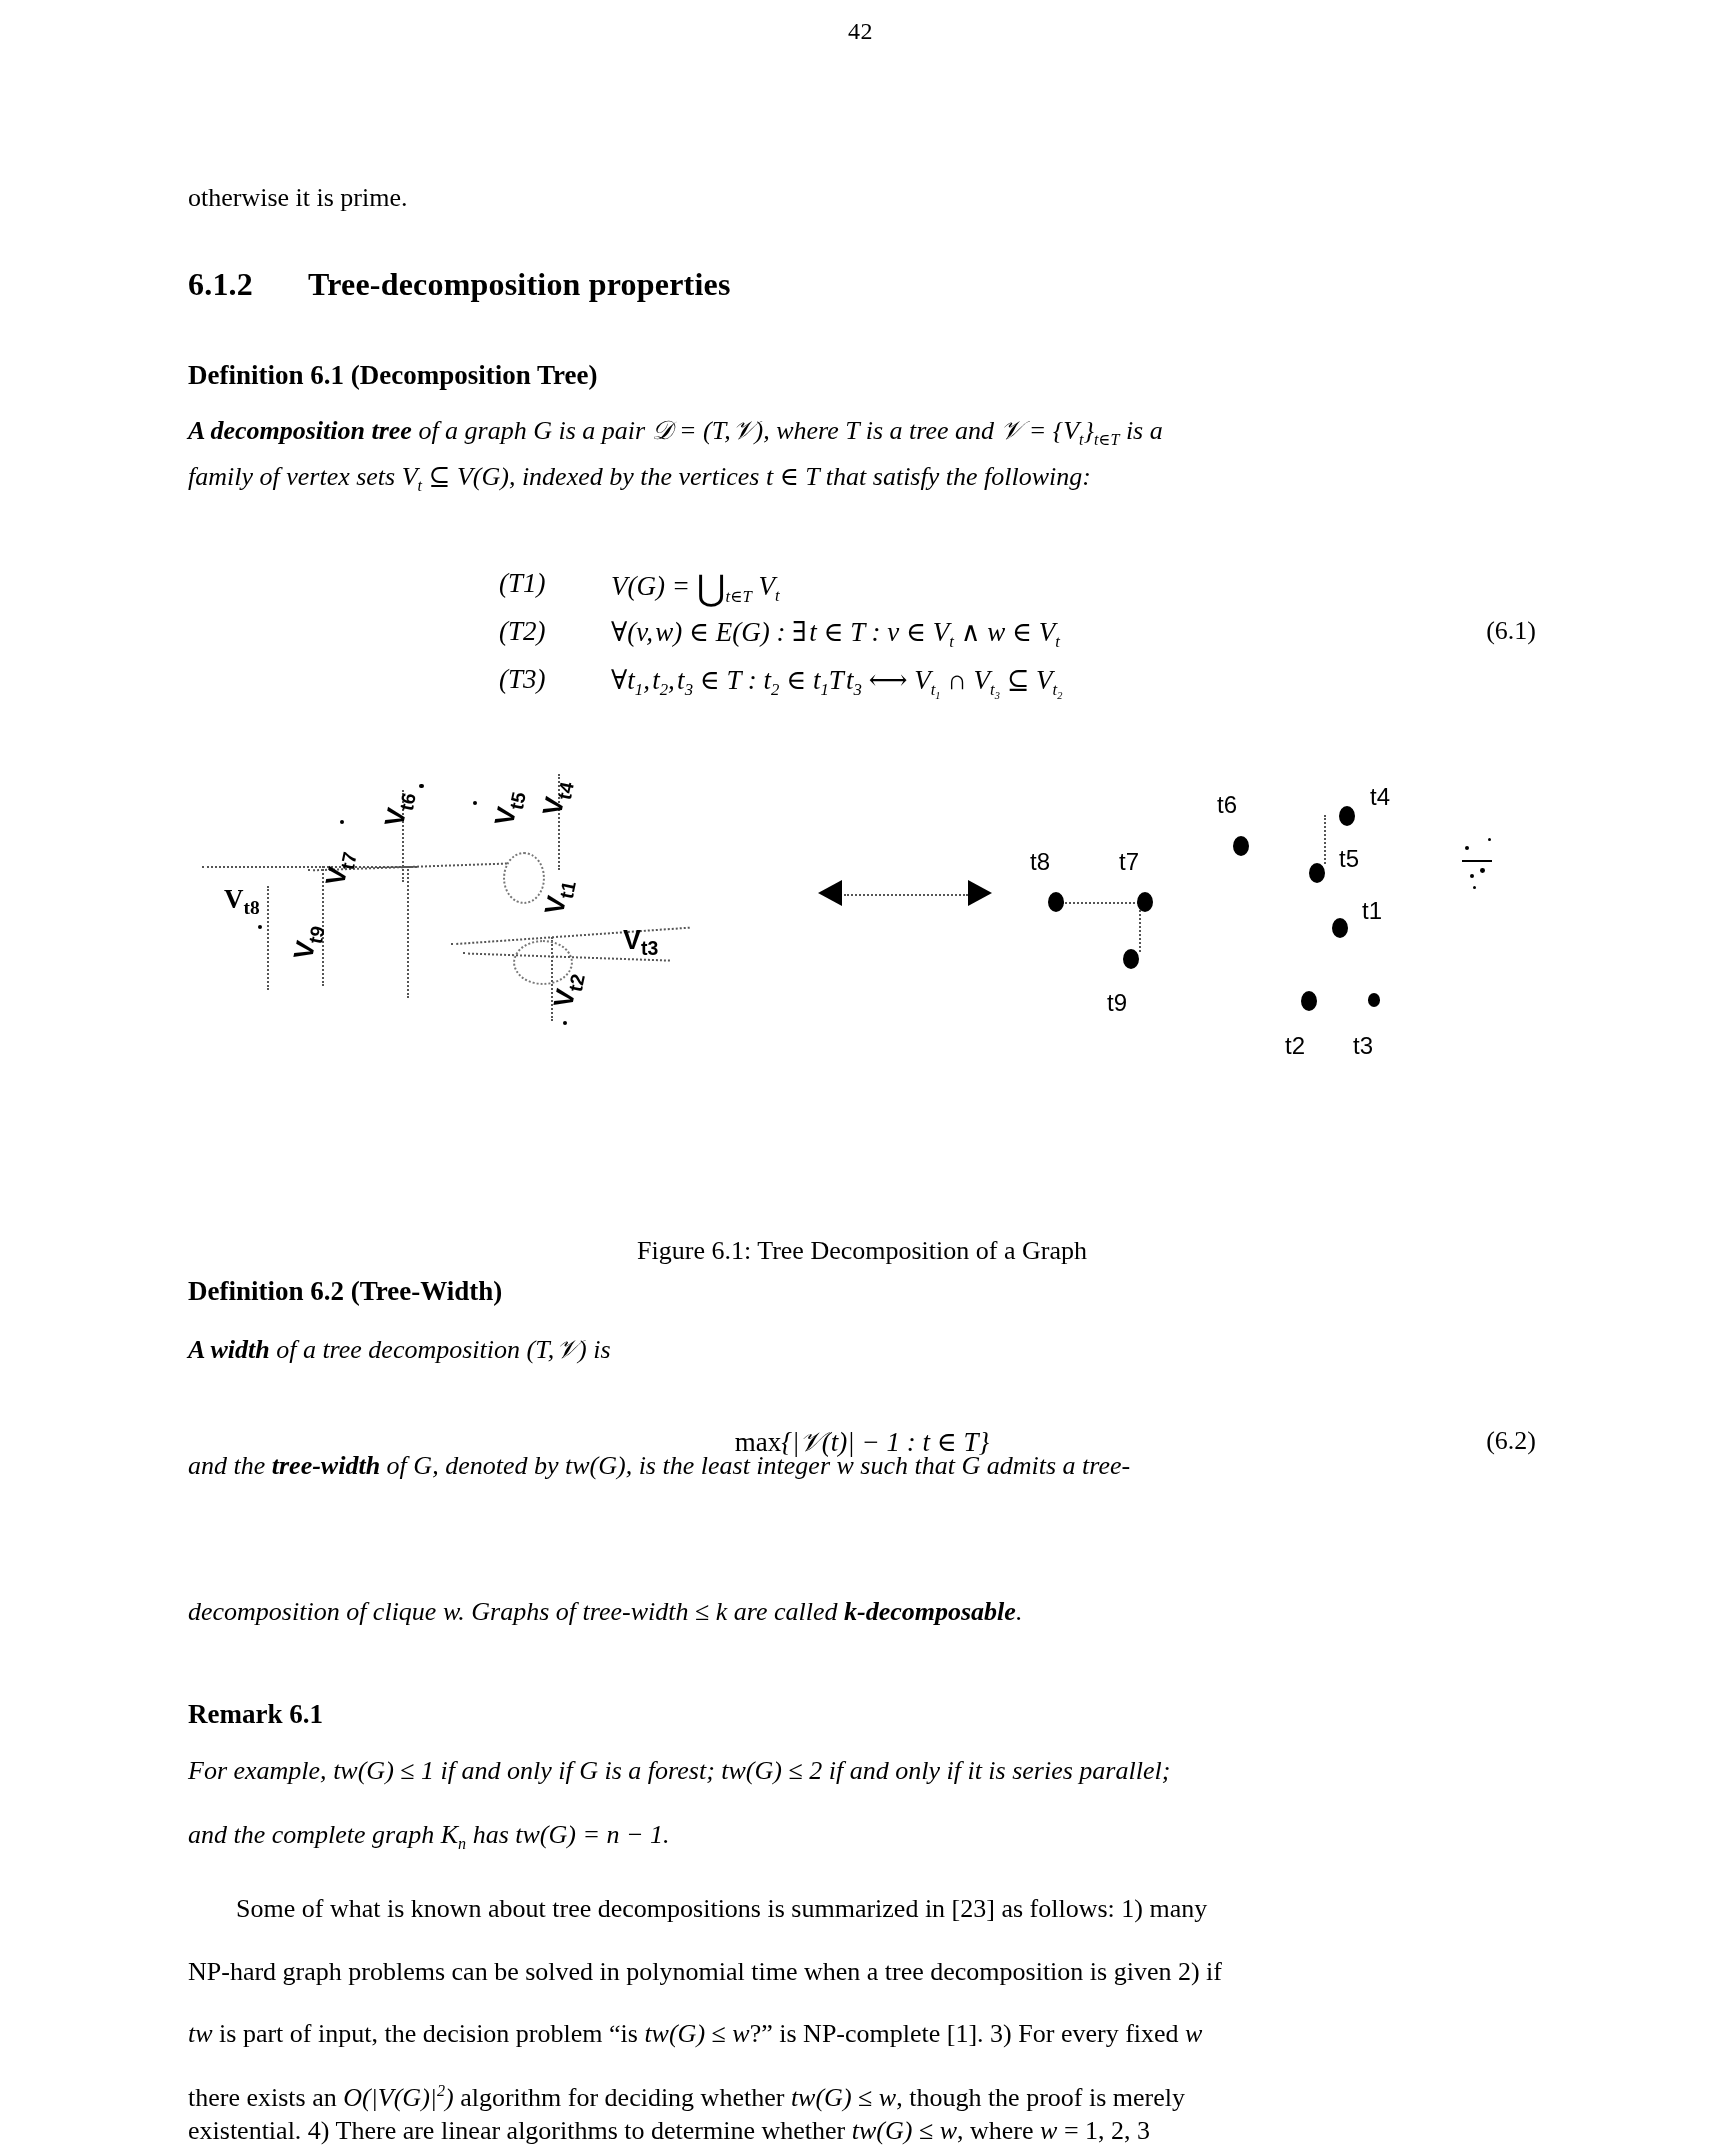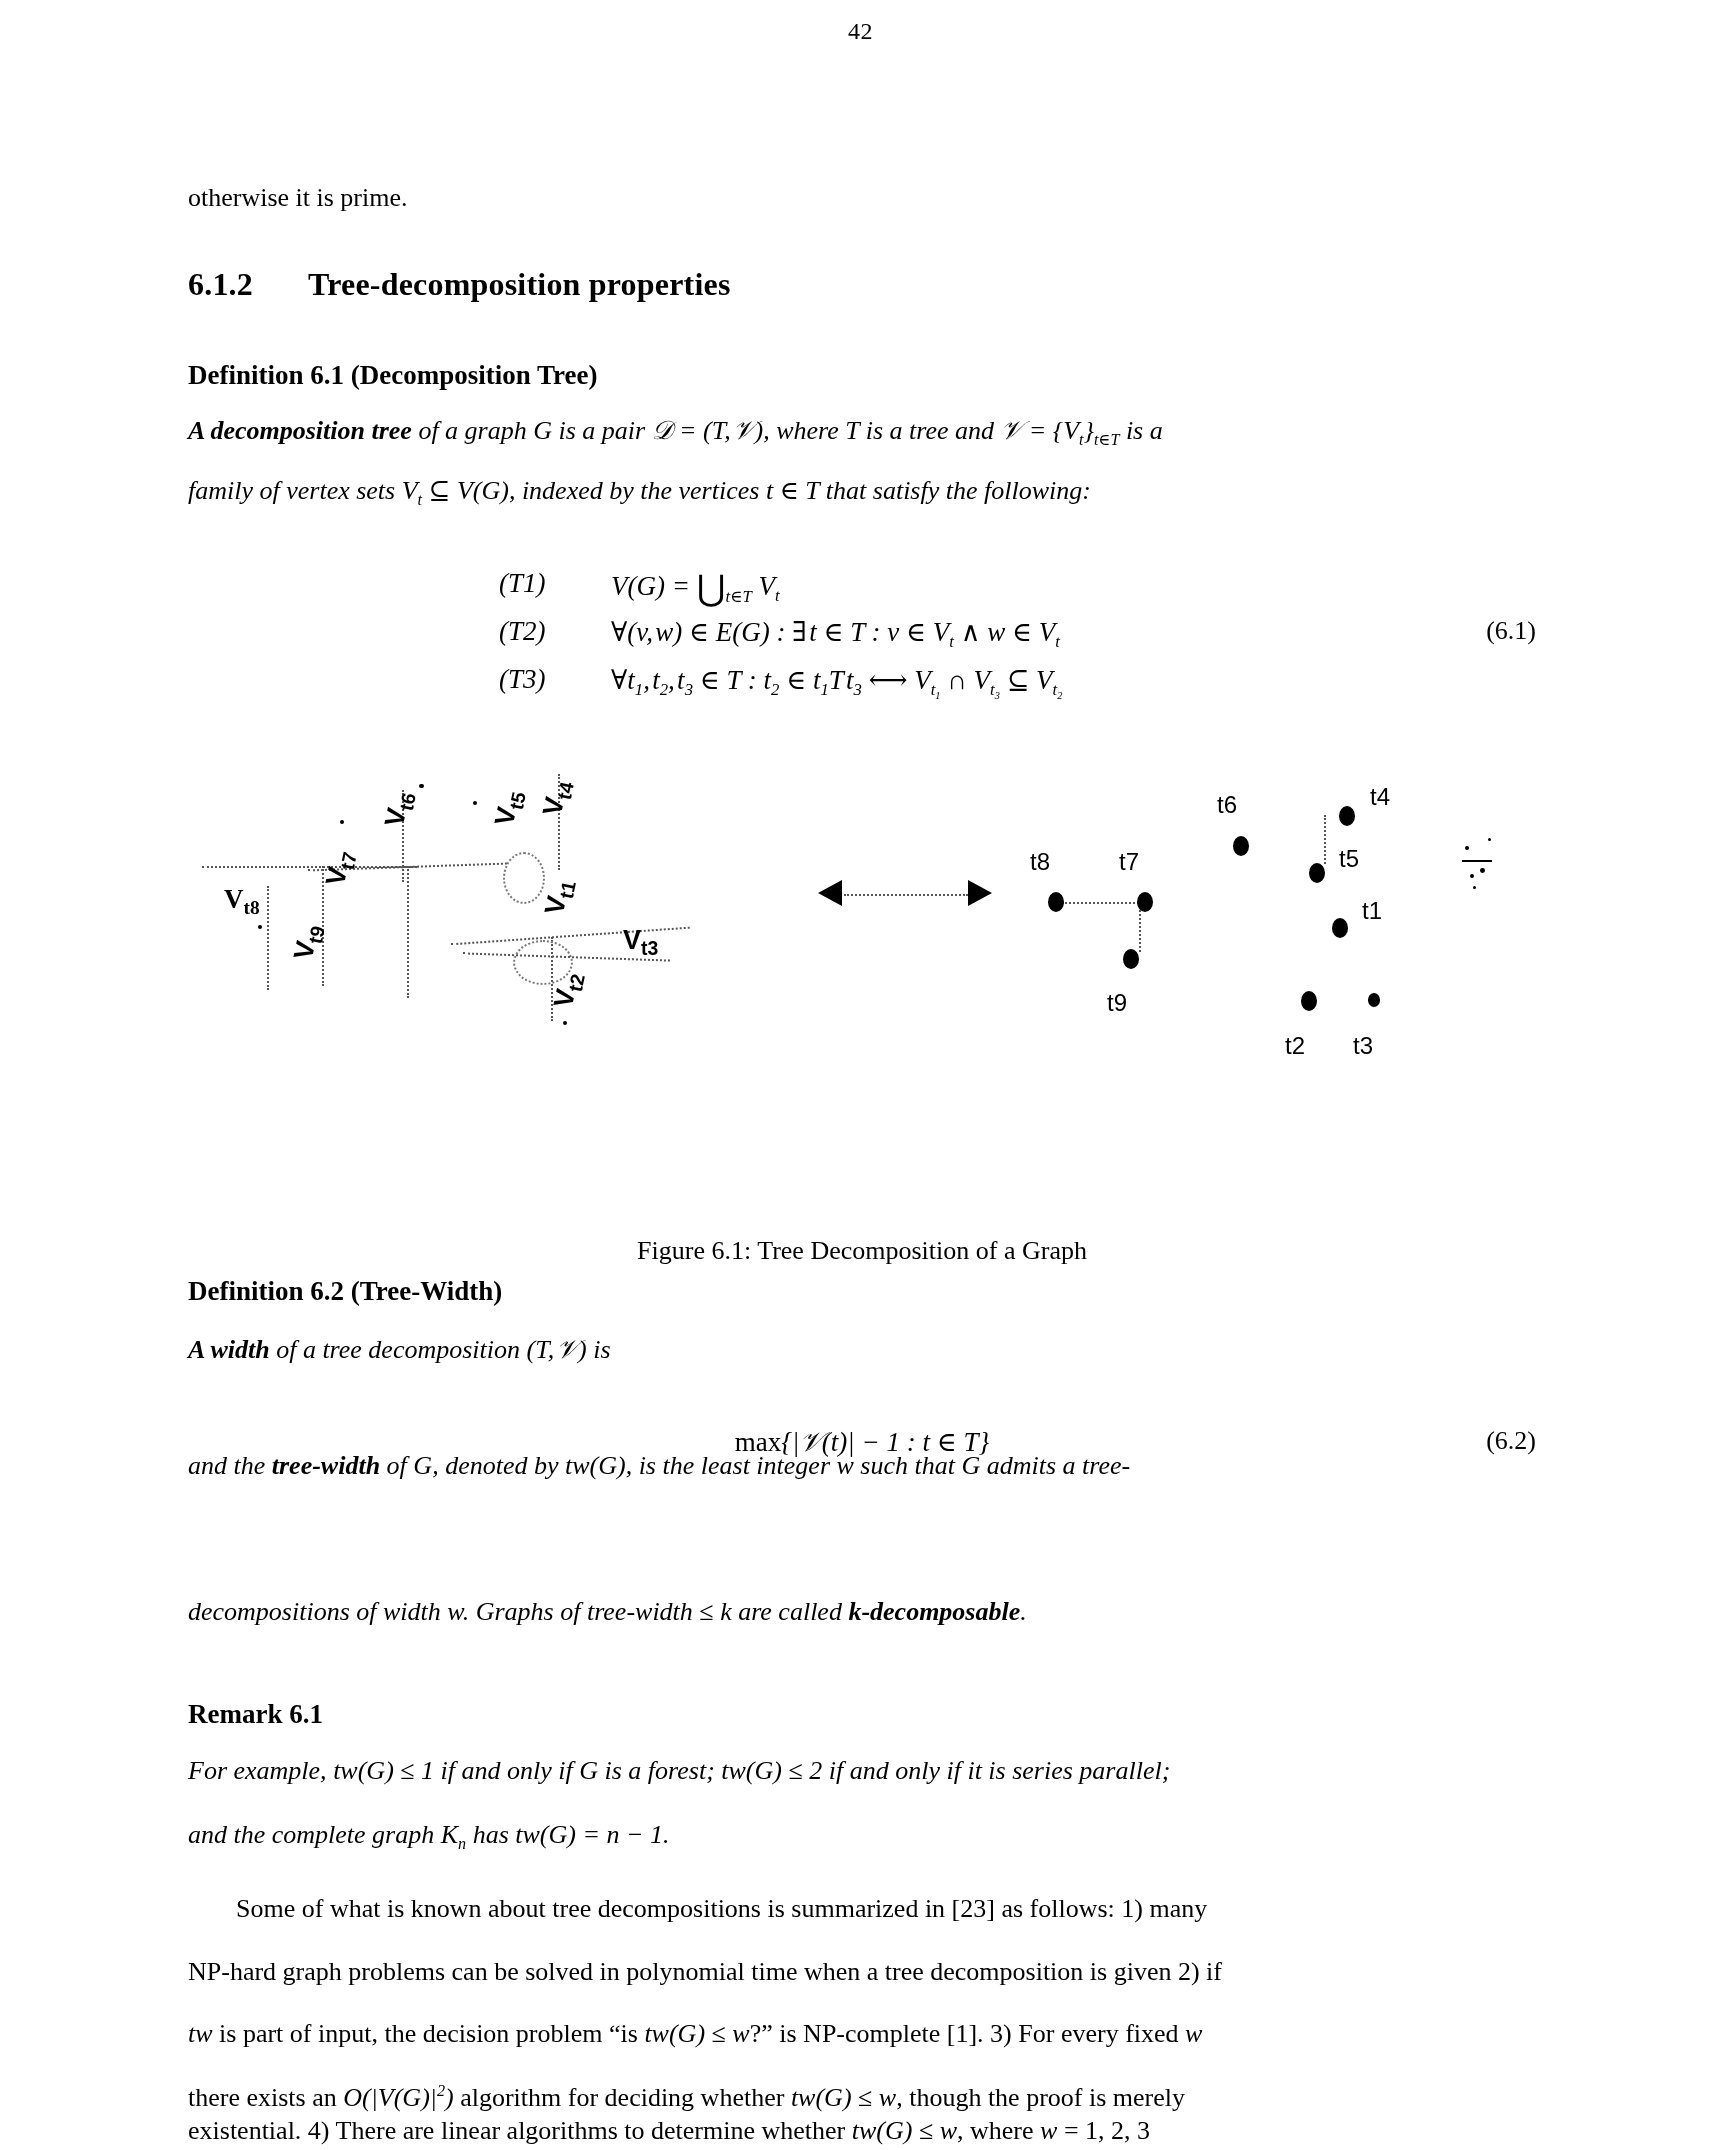--- a/index.html
+++ b/index.html
@@ -126,21 +126,21 @@
   <div class="h-def" style="top:360px;">Definition 6.1 (Decomposition Tree)</div>
 
   <div class="col" style="top:418px;">
     <div class="body-line it">
       <span class="bi">A decomposition tree</span> <span class="it">of a graph</span> <span class="math">G</span>
       <span class="it">is a pair</span> <span class="math">𝒟</span> = (<span class="math">T</span>, <span class="math">𝒱</span>),
       <span class="it">where</span> <span class="math">T</span> <span class="it">is a tree and</span>
       <span class="math">𝒱</span> = {<span class="math">V<sub>t</sub></span>}<sub><span class="math">t∈T</span></sub> <span class="it">is a</span>
     </div>
   </div>
-  <div class="col" style="top:478px;">
+  <div class="col" style="top:464px;">
     <div class="body-line it">
       <span class="it">family of vertex sets</span> <span class="math">V<sub>t</sub></span> ⊆ <span class="math">V(G)</span>,
       <span class="it">indexed by the vertices</span> <span class="math">t</span> ∈ <span class="math">T</span>
       <span class="it">that satisfy the following:</span>
     </div>
   </div>
 
   <div class="eqblock" style="top:568px;">
     <div class="eqrow">
       <span class="eqtag">(T1)</span>
@@ -276,21 +276,21 @@
 
   <div class="col" style="top:1453px;">
     <div class="body-line it">
       <span class="it">and the</span> <span class="bi">tree-width</span> <span class="it">of</span> <span class="math">G</span>,
       <span class="it">denoted by</span> <span class="math">tw(G)</span>, <span class="it">is the least integer</span>
       <span class="math">w</span> <span class="it">such that</span> <span class="math">G</span> <span class="it">admits a tree-</span>
     </div>
   </div>
   <div class="col" style="top:1599px;">
     <div class="body-line it">
-      <span class="it">decompositions of width</span> <span class="math">w</span>.
+      <span class="it">decomposition of clique</span> <span class="math">w</span>.
       <span class="it">Graphs of tree-width</span> ≤ <span class="math">k</span> <span class="it">are called</span>
       <span class="bi">k-decomposable</span>.
     </div>
   </div>
 
   <div class="h-def" style="top:1699px;">Remark 6.1</div>
   <div class="col" style="top:1758px;">
     <div class="body-line it">
       <span class="it">For example,</span> <span class="math">tw(G)</span> ≤ 1 <span class="it">if and only if</span>
       <span class="math">G</span> <span class="it">is a forest;</span> <span class="math">tw(G)</span> ≤ 2

